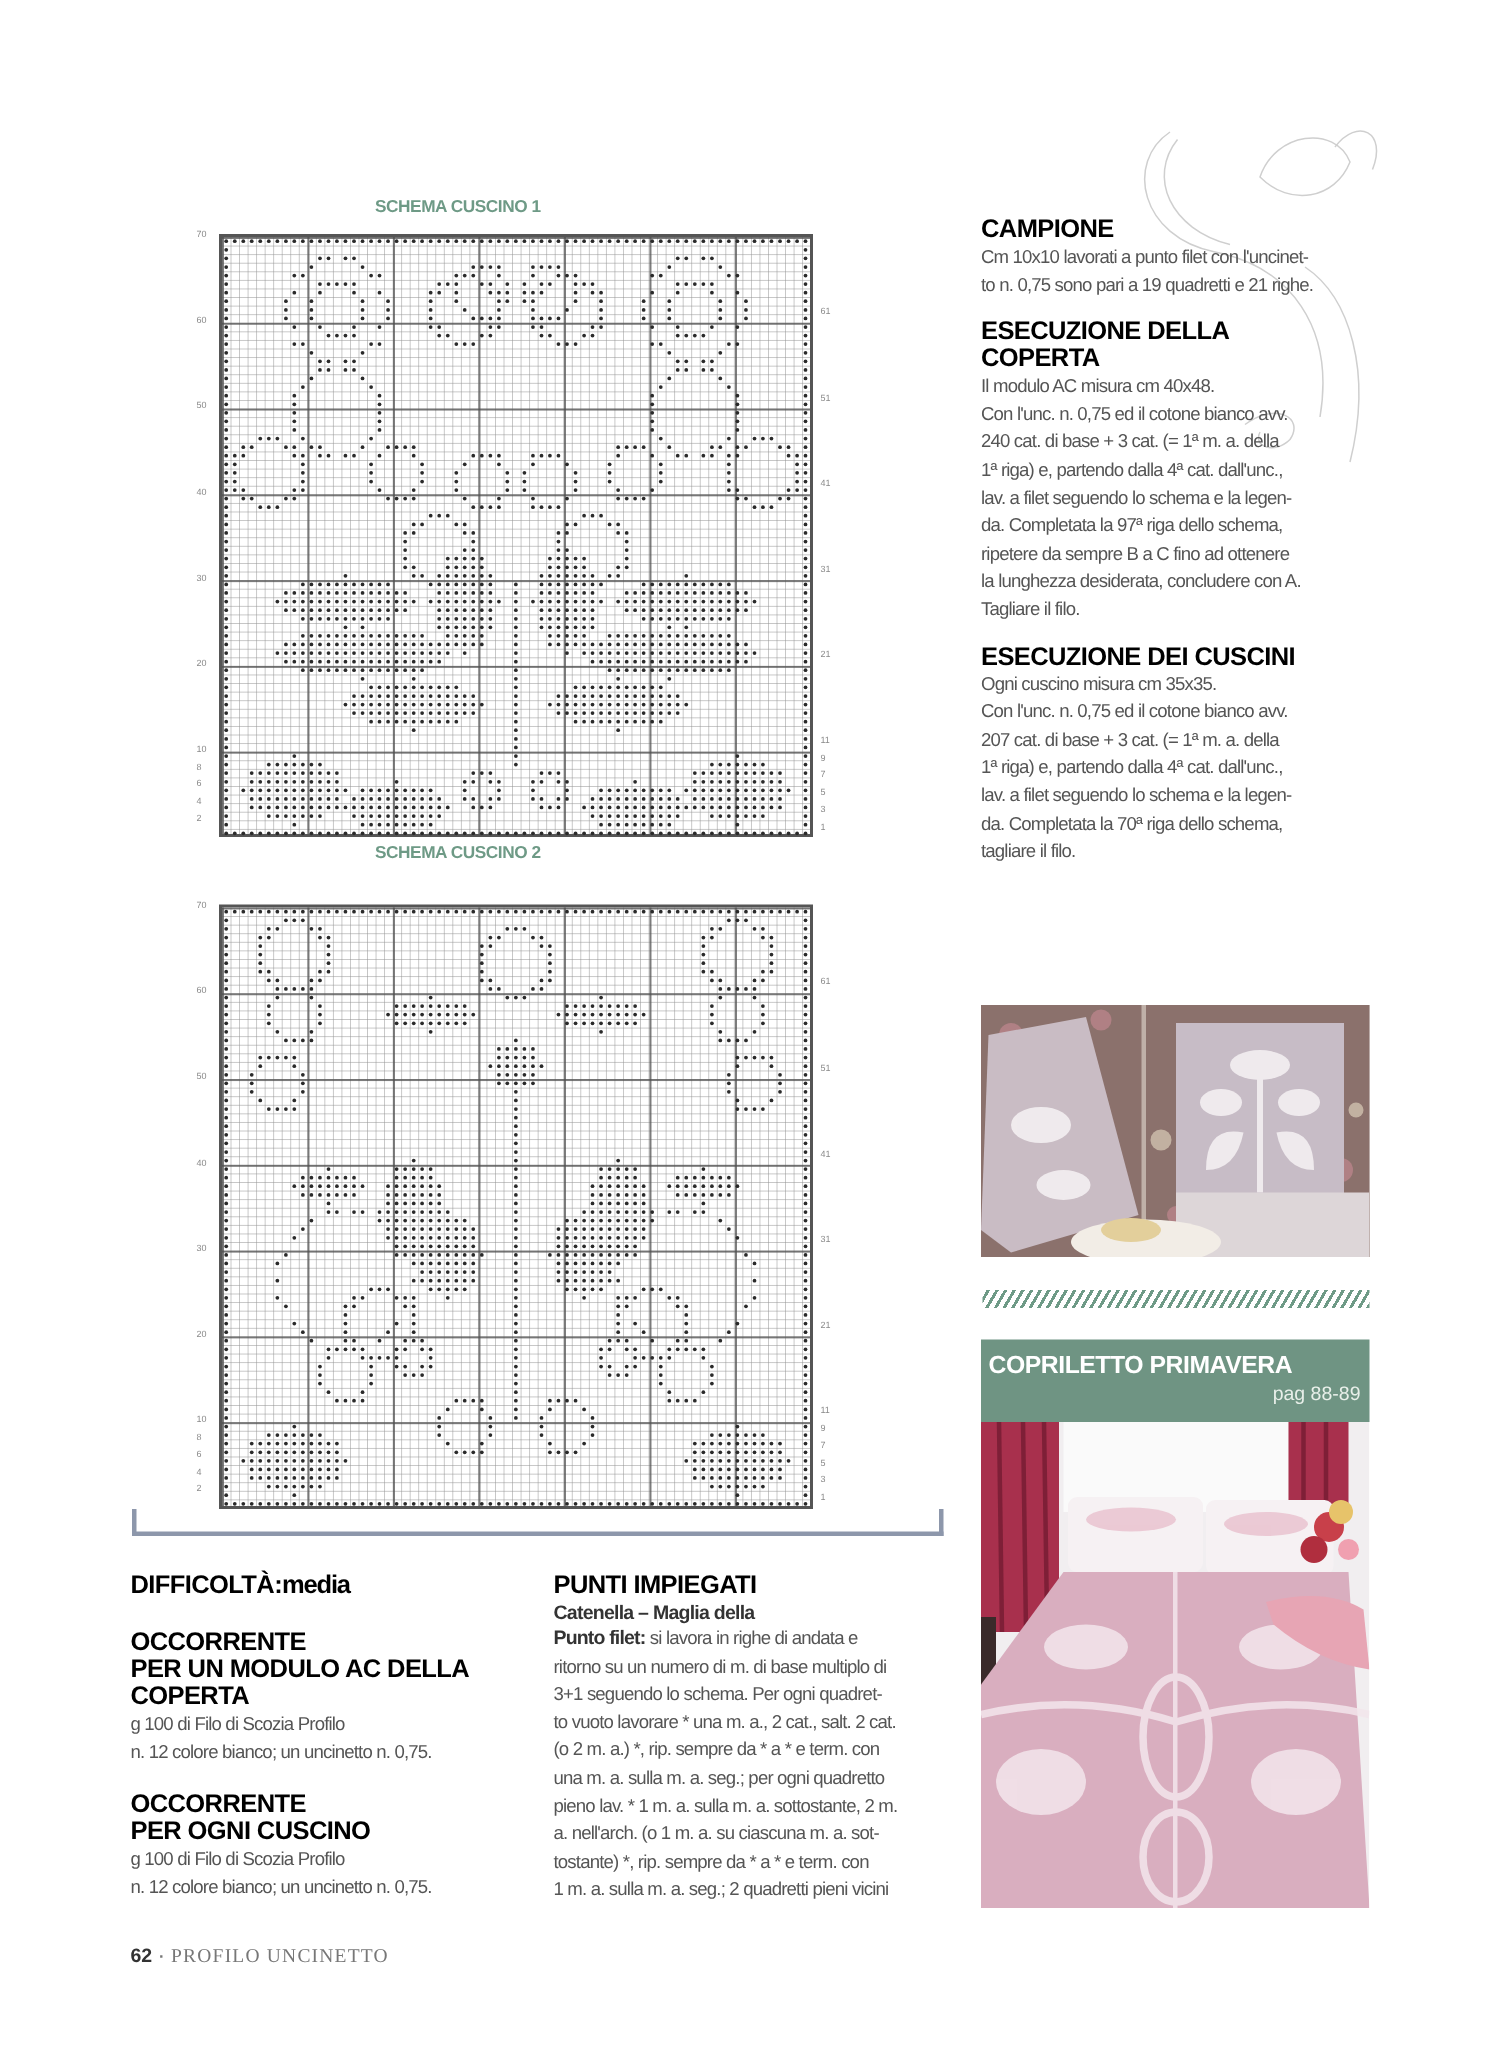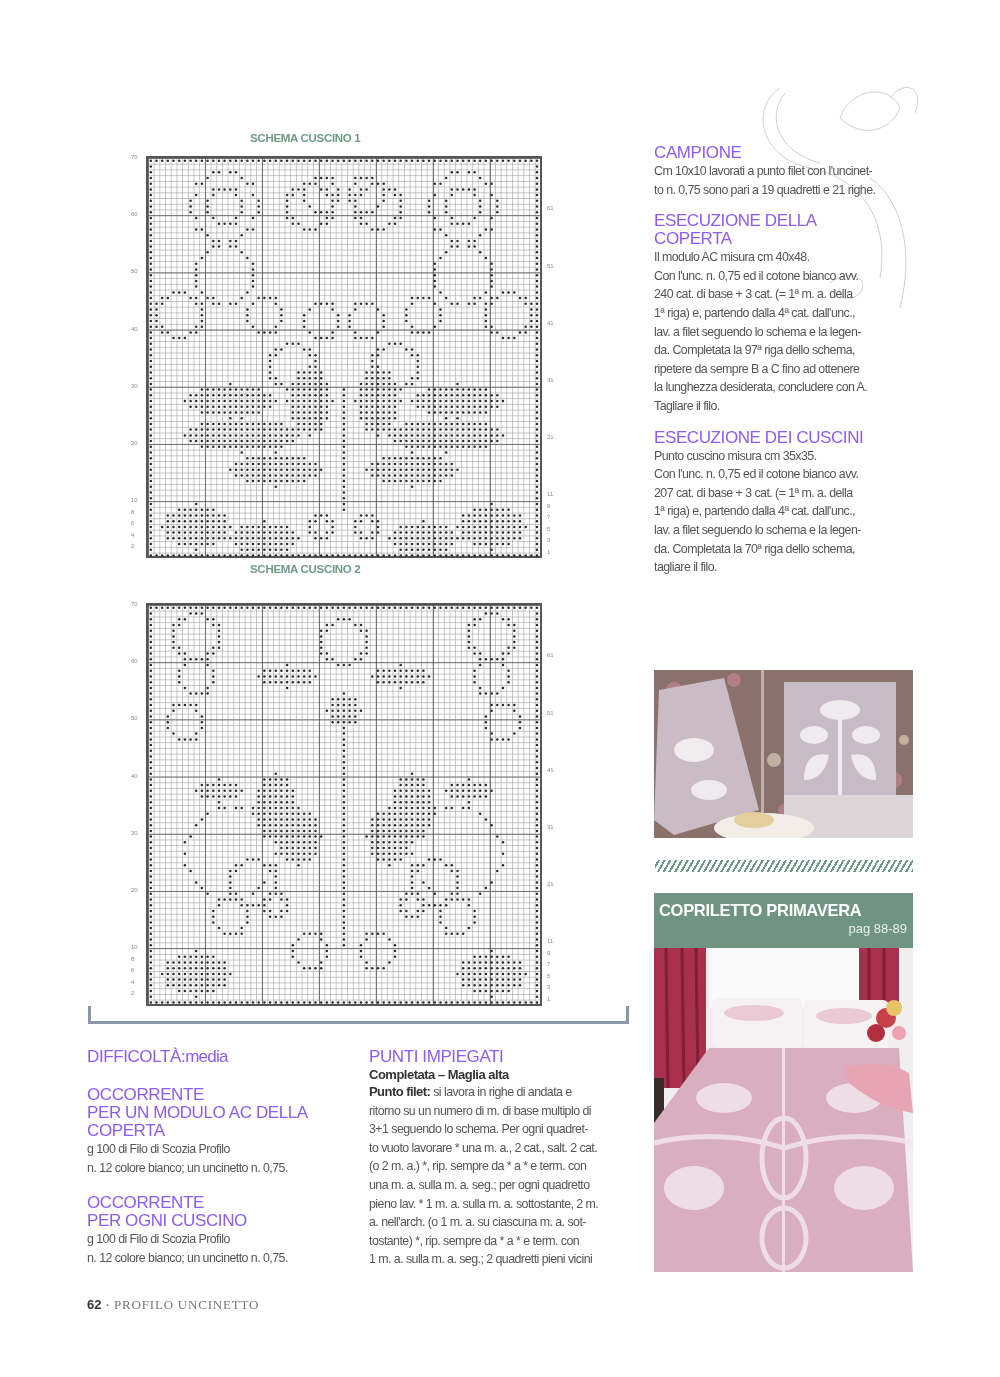--- a/index.html
+++ b/index.html
@@ -9,21 +9,21 @@
   .grid{position:absolute;border:2px solid #555;box-sizing:border-box;background-color:#fff;
     background-image:
       linear-gradient(to right, rgba(80,80,80,0.75) 1.2px, transparent 1.2px),
       linear-gradient(to bottom, rgba(80,80,80,0.75) 1.2px, transparent 1.2px),
       linear-gradient(to right, rgba(150,150,150,0.55) 0.6px, transparent 0.6px),
       linear-gradient(to bottom, rgba(150,150,150,0.55) 0.6px, transparent 0.6px);
     background-size:57px 57.2px,57px 57.2px,5.7px 5.72px,5.7px 5.72px;}
   .grid svg{position:absolute;left:0;top:0;}
   .axis-label{position:absolute;font-size:6px;color:#8a8a8a;font-family:"Liberation Sans",sans-serif;}
   .bracket{position:absolute;left:88px;top:1006px;width:541px;height:18px;border-left:3px solid #8d97ab;border-right:3px solid #8d97ab;border-bottom:3px solid #8d97ab;box-sizing:border-box;}
-  .h-big{font-weight:normal;font-size:17px;color:#8b5cf6;line-height:18px;letter-spacing:-0.4px;}
+  .h-big{font-weight:bold;font-size:17px;color:#000000;line-height:18px;letter-spacing:-0.4px;}
   .body-txt{font-size:12.4px;line-height:18.6px;color:#555;letter-spacing:-0.55px;}
   .col{position:absolute;}
   .hatch{position:absolute;left:655px;top:860px;width:258px;height:12px;
     background-image:repeating-linear-gradient(-60deg,#6e9a86 0 2px,transparent 2px 5px);}
   .banner{position:absolute;left:654px;top:893px;width:259px;height:55px;background:#6f9483;color:#fff;}
   .banner .t{position:absolute;left:5px;top:8px;font-size:16.5px;font-weight:bold;letter-spacing:-0.3px;}
   .banner .p{position:absolute;right:6px;top:28px;font-size:13px;color:#e8efe9;}
   .photo{position:absolute;overflow:hidden;}
   .footer-num{font-weight:bold;font-size:13px;color:#333;}
   .footer-mag{font-family:"Liberation Serif",serif;font-weight:normal;font-size:13px;color:#777;letter-spacing:0.8px;}
@@ -2877,21 +2877,21 @@
 </div>
 
 <div class="abs" style="left:87px;top:1295px;">
   <span class="footer-num">62</span>
   <span class="footer-num" style="color:#777;font-size:11px;">·</span>
   <span class="footer-mag">PROFILO UNCINETTO</span>
 </div>
 
 <div class="col" style="left:369px;top:1048px;width:265px;">
   <div class="h-big">PUNTI IMPIEGATI</div>
-  <div style="font-weight:bold;font-size:13px;color:#333;letter-spacing:-0.5px;line-height:17px;">Completata – Maglia alta</div>
+  <div style="font-weight:bold;font-size:13px;color:#333;letter-spacing:-0.5px;line-height:17px;">Catenella – Maglia della</div>
   <div class="body-txt" id="midlines">
     <span style="font-weight:bold;color:#333;font-size:13px;">Punto filet:</span>
   <span> si lavora in righe di andata e</span><div>ritorno su un numero di m. di base multiplo di</div><div>3+1 seguendo lo schema. Per ogni quadret-</div><div>to vuoto lavorare * una m. a., 2 cat., salt. 2 cat.</div><div>(o 2 m. a.) *, rip. sempre da * a * e term. con</div><div>una m. a. sulla m. a. seg.; per ogni quadretto</div><div>pieno lav. * 1 m. a. sulla m. a. sottostante, 2 m.</div><div>a. nell'arch. (o 1 m. a. su ciascuna m. a. sot-</div><div>tostante) *, rip. sempre da * a * e term. con</div><div>1 m. a. sulla m. a. seg.; 2 quadretti pieni vicini</div></div>
 </div>
 
 <div class="col" style="left:654px;top:131px;width:265px;">
   <div style="height:13px"></div>
   <div class="h-big">CAMPIONE</div>
   <div class="body-txt" id="rc-camp">
       <div>Cm 10x10 lavorati a punto filet con l'uncinet-</div>
@@ -2909,21 +2909,21 @@
       <div>1ª riga) e, partendo dalla 4ª cat. dall'unc.,</div>
       <div>lav. a filet seguendo lo schema e la legen-</div>
       <div>da. Completata la 97ª riga dello schema,</div>
       <div>ripetere da sempre B a C fino ad ottenere</div>
       <div>la lunghezza desiderata, concludere con A.</div>
       <div>Tagliare il filo.</div>
     </div>
   <div style="height:13px"></div>
   <div class="h-big">ESECUZIONE DEI CUSCINI</div>
   <div class="body-txt" id="rc-cus">
-      <div>Punto cuscino misura cm 35x35.</div>
+      <div>Ogni cuscino misura cm 35x35.</div>
       <div>Con l'unc. n. 0,75 ed il cotone bianco avv.</div>
       <div>207 cat. di base + 3 cat. (= 1ª m. a. della</div>
       <div>1ª riga) e, partendo dalla 4ª cat. dall'unc.,</div>
       <div>lav. a filet seguendo lo schema e la legen-</div>
       <div>da. Completata la 70ª riga dello schema,</div>
       <div>tagliare il filo.</div>
     </div>
 </div>
 
 <div class="photo" style="left:654px;top:670px;width:259px;height:168px;background:#8a6e6a;">

